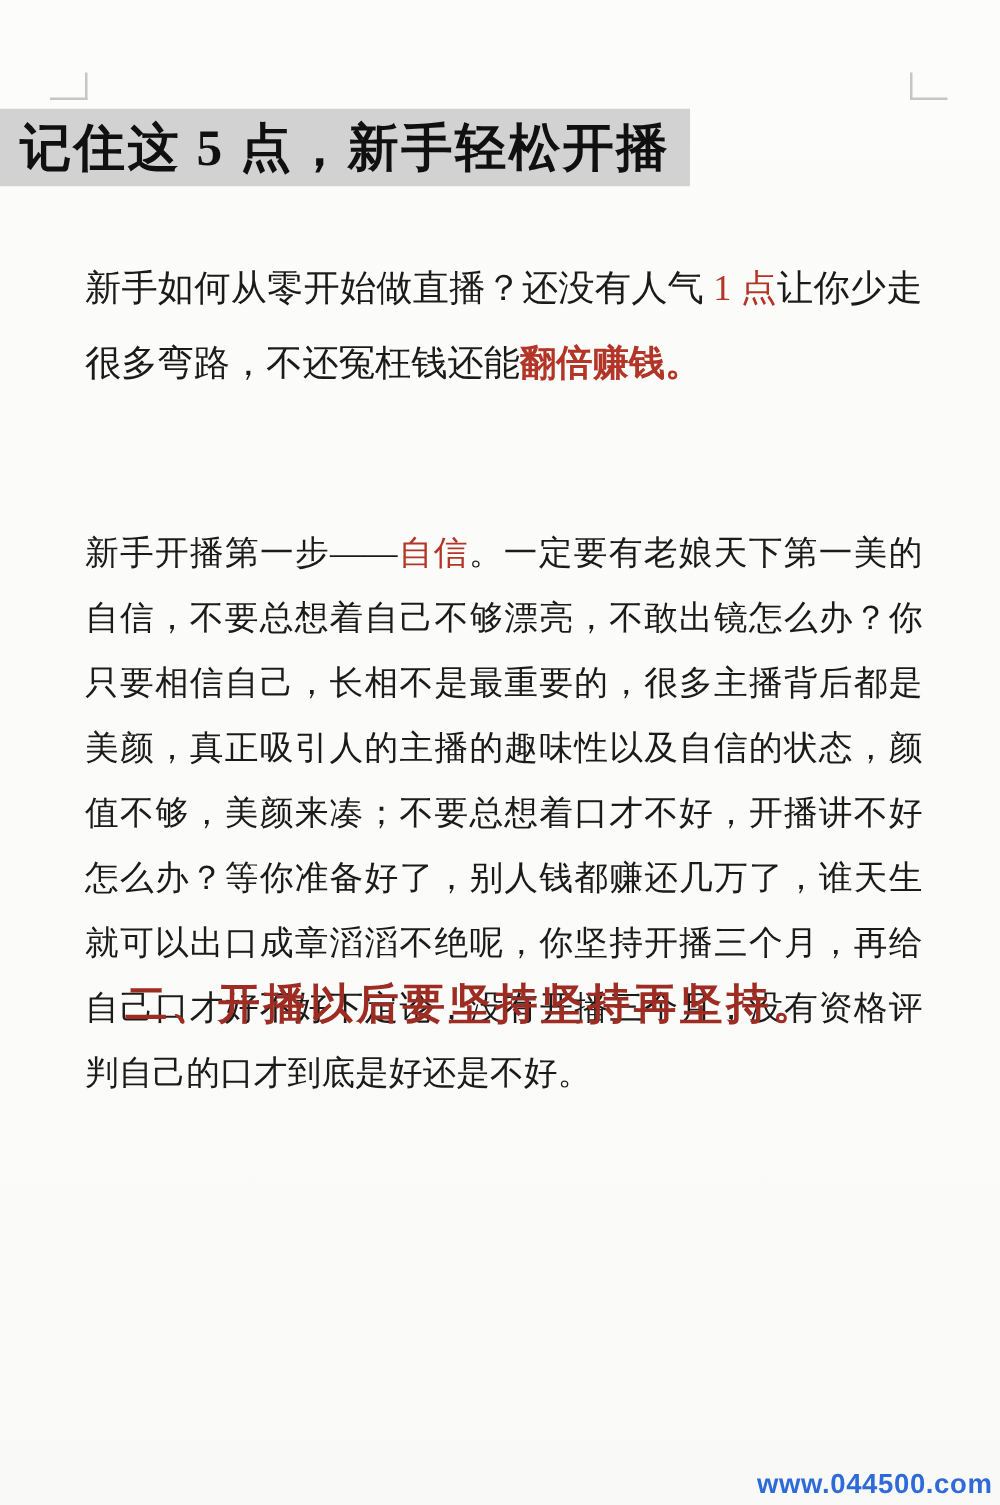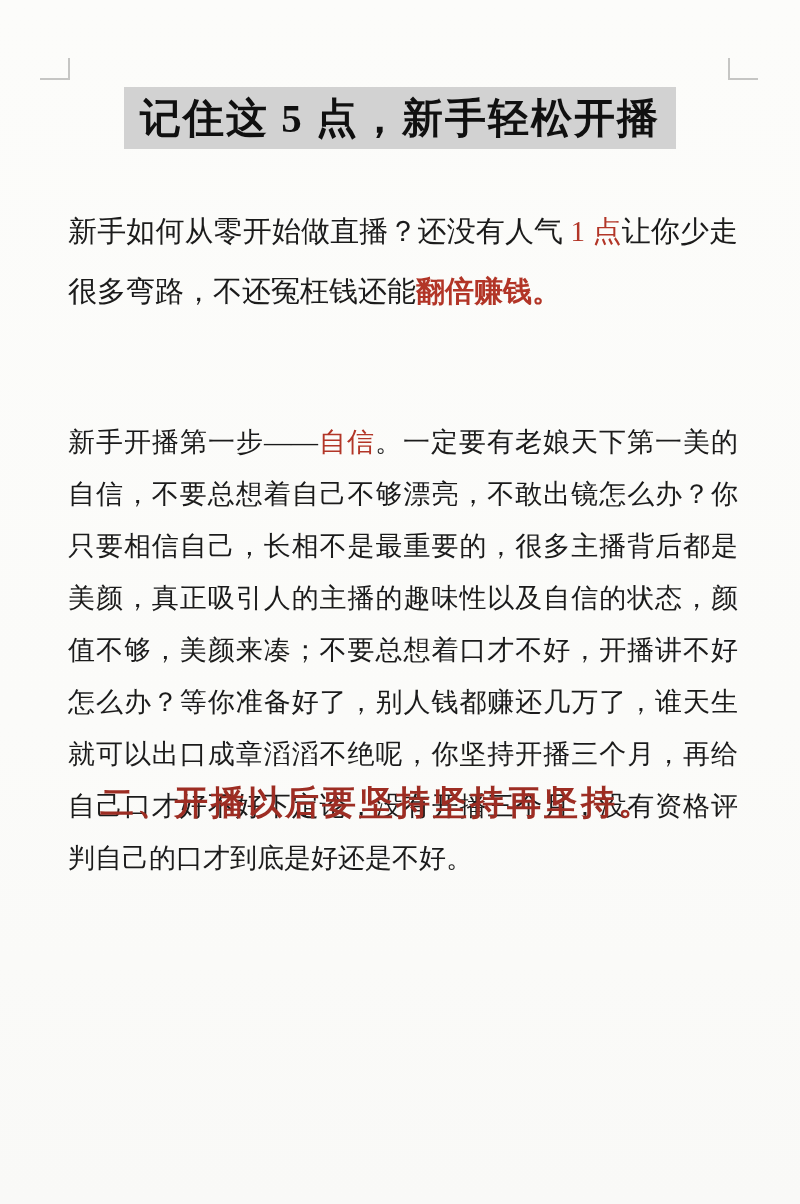--- a/index.html
+++ b/index.html
@@ -25,21 +25,20 @@
     border-bottom: 2px solid #c6c6c4;
   }
   .corner-mark.right {
     right: 42px;
     border-left: 2px solid #c6c6c4;
     border-bottom: 2px solid #c6c6c4;
   }
   .title-wrap {
     position: absolute;
     top: 87px; left: 0; width: 100%;
-    text-align: center;
   }
   .doc-title {
     display: inline-block;
     background: var(--title-highlight, #d2d2d2);
     color: #101010;
     font-weight: bold;
     font-size: 41px;
     line-height: 62px;
     padding: 0 16px;
     letter-spacing: 2px;
@@ -101,14 +100,15 @@
   </div>
 
   <p class="intro"><span>新手如何从零开始做直播？还没有人气 </span><span class="run-red">1 点</span><span>让你少走很多弯路，不还冤枉钱还能</span><span class="run-red run-bold">翻倍赚钱。</span></p>
 
 
   <p class="body-para para-1"><span>新手开播第一步——</span><span class="run-red">自信</span><span>。一定要有老娘天下第一美的自信，不要总想着自己不够漂亮，不敢出镜怎么办？你只要相信自己，长相不是最重要的，很多主播背后都是美颜，真正吸引人的主播的趣味性以及自信的状态，颜值不够，美颜来凑；不要总想着口才不好，开播讲不好怎么办？等你准备好了，别人钱都赚还几万了，谁天生就可以出口成章滔滔不绝呢，你坚持开播三个月，再给自己口才好不好下定论，没有开播三个月，没有资格评判自己的口才到底是好还是不好。</span></p>
 
   <h2 class="section-heading heading-2">二、开播以后要坚持坚持再坚持。</h2>
 
 
+  <div class="watermark">www.044500.com</div>
 
 </div>
 
 </body></html>

